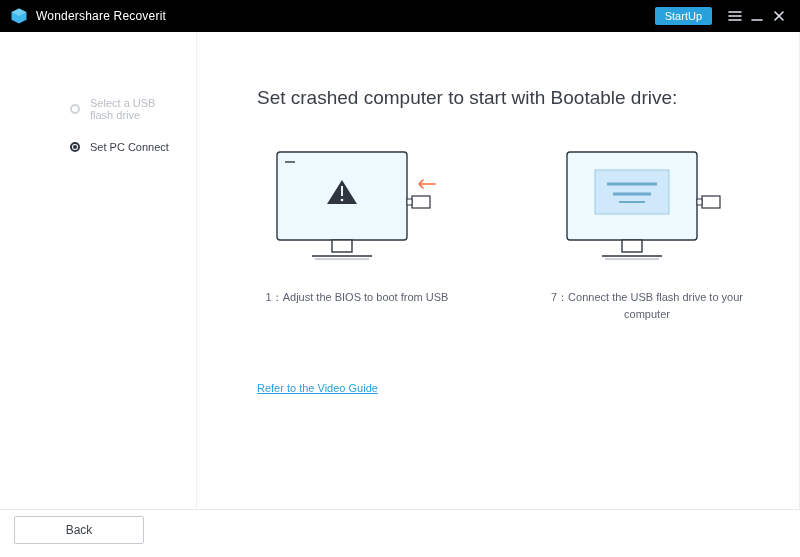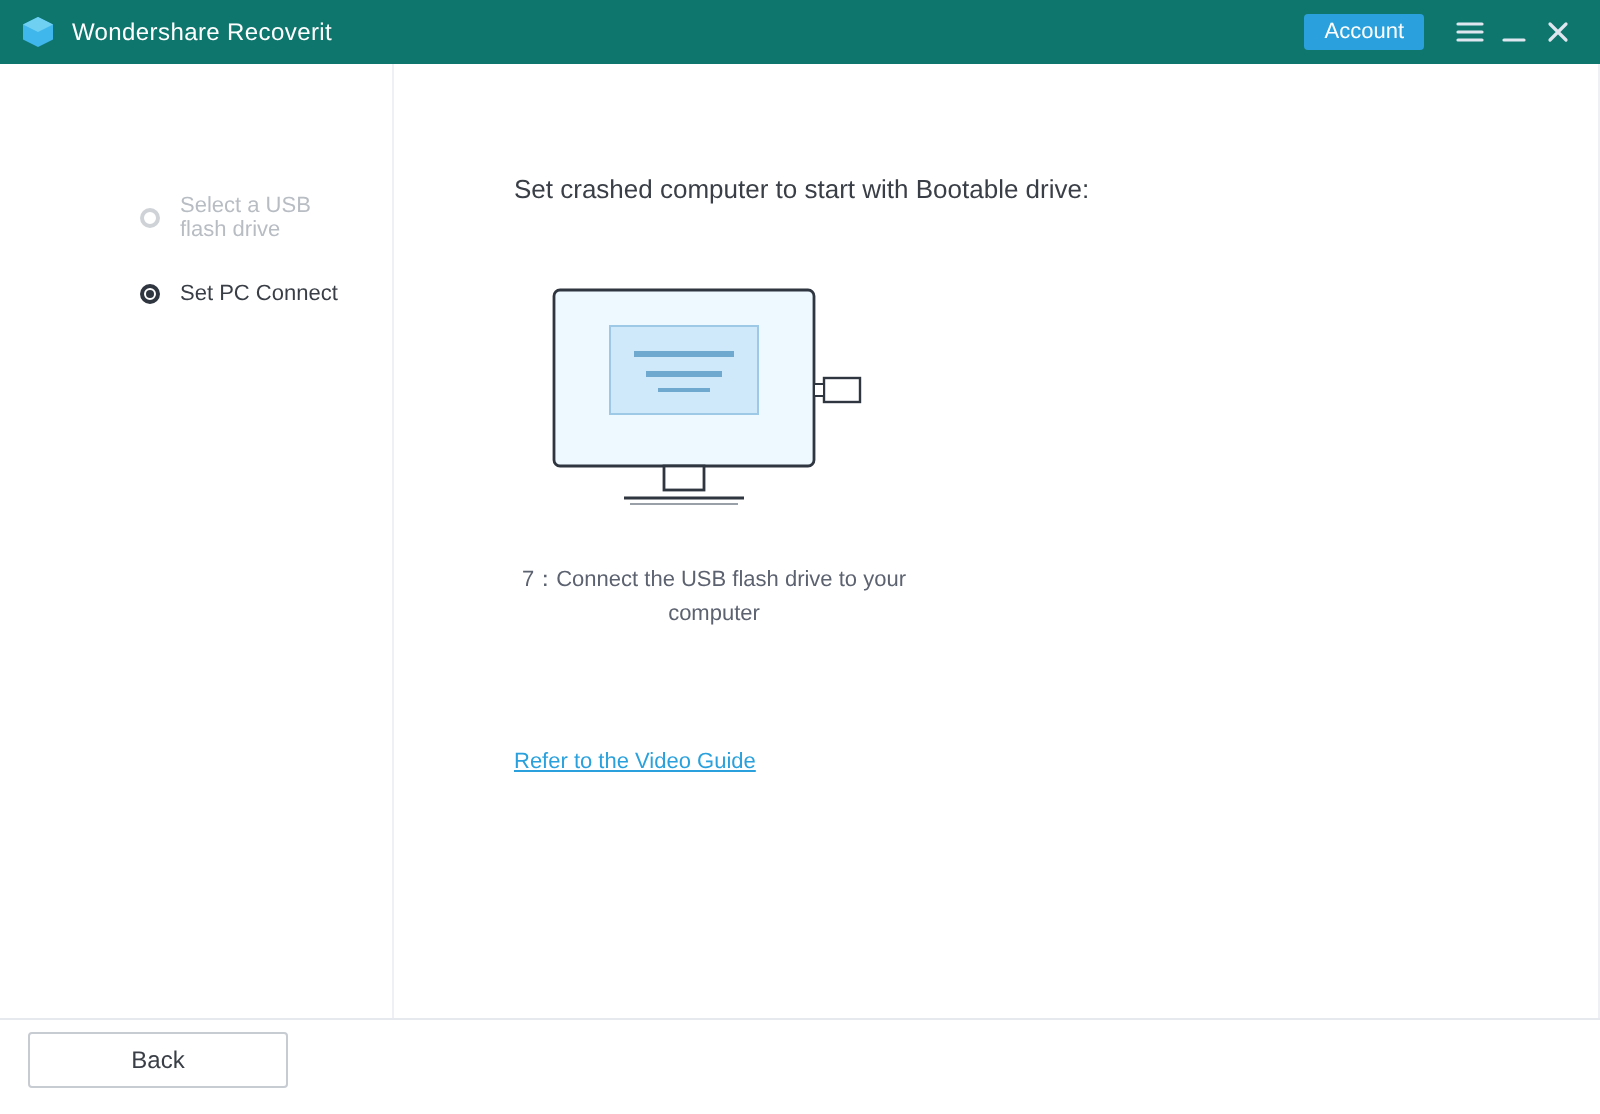--- a/index.html
+++ b/index.html
@@ -1,52 +1,52 @@
 <!DOCTYPE html>
 <html><head>
 <meta charset="utf-8">
 <style>
   * { margin: 0; padding: 0; box-sizing: border-box; font-family: -apple-system, BlinkMacSystemFont, "Segoe UI", Arial, sans-serif; }
   body { width: 800px; height: 557px; background: #fff; overflow: hidden; }
-  .titlebar { height: 32px; background: #0f766e; color: #fff; display: flex; align-items: center; padding: 0 10px; }
+  .titlebar { height: 32px; background: #000000; color: #fff; display: flex; align-items: center; padding: 0 10px; }
   .titlebar .logo { width: 18px; height: 18px; margin-right: 8px; display: flex; align-items: center; justify-content: center; }
   .titlebar .title { font-size: 12px; letter-spacing: .2px; flex: 0 0 auto; }
   .titlebar .spacer { flex: 1; }
   .titlebar .account { background: #2aa1dc; color: #fff; font-size: 11px; padding: 3px 10px; border-radius: 2px; margin-right: 12px; cursor: pointer; }
   .titlebar .tb-btn { width: 22px; height: 22px; display: flex; align-items: center; justify-content: center; cursor: pointer; color: #dfe6ef; font-size: 14px; }
   .content { display: flex; height: calc(557px - 32px - 48px); }
   .sidebar { width: 196px; background: #fff; padding-top: 55px; padding-left: 48px; }
   .step { display: flex; align-items: center; padding: 10px 16px 10px 22px; font-size: 11px; color: #b8bdc4; }
   .step.active { color: #3a3f47; }
   .step .dot { width: 10px; height: 10px; border-radius: 50%; border: 2px solid #cfd3d8; margin-right: 10px; flex: 0 0 auto; }
   .step.active .dot { border: 2px solid #2f3640; position: relative; }
   .step.active .dot::after { content: ""; position: absolute; inset: 1px; background: #2f3640; border-radius: 50%; }
   .main { flex: 1; padding: 55px 40px 0 60px; background: #fff; border-left: 1px solid #eef0f3; border-right: 1px solid #eef0f3; position: relative; height: 100%; }
-  .heading { font-size: 13px; color: #3a3f47; margin-bottom: 35px; }
+  .heading { font-size: 19px; color: #3a3f47; margin-bottom: 35px; }
   .illus { display: flex; gap: 90px; }
   .illu { width: 200px; text-align: center; }
   .illu svg { display: block; margin: 0 auto; }
   .caption { font-size: 11px; color: #5c6270; margin-top: 15px; line-height: 1.5; }
   .video-link { display: inline-block; font-size: 11px; color: #2aa1dc; text-decoration: underline; margin-top: 60px; cursor: pointer; }
   .footer { height: 40px; border-top: 1px solid #e6e9ed; display: flex; align-items: center; padding: 0 14px; }
   .back-btn { width: 130px; height: 28px; border: 1px solid #c7ccd2; background: #fff; font-size: 12px; color: #3a3f47; cursor: pointer; border-radius: 2px; }
 </style>
 </head>
 <body>
 
 <div class="titlebar">
   <span class="logo">
     <svg width="18" height="18" viewBox="0 0 24 24">
         <path d="M12 2 L22 7 L22 17 L12 22 L2 17 L2 7 Z" fill="#3fb7ec"></path>
         <path d="M12 2 L22 7 L12 12 L2 7 Z" fill="#6fd0f2"></path>
       </svg>
   </span>
   <span class="title">Wondershare Recoverit</span>
   <span class="spacer"></span>
-  <span class="account">Account</span>
+  <span class="account">StartUp</span>
   <span class="tb-btn">
     <svg width="14" height="14" viewBox="0 0 14 14">
         <path d="M1 3h12M1 7h12M1 11h12" stroke="#dfe6ef" stroke-width="1.6" stroke-linecap="round"></path>
       </svg>
   </span>
   <span class="tb-btn">
     <svg width="14" height="14" viewBox="0 0 14 14">
         <path d="M2 11h10" stroke="#dfe6ef" stroke-width="1.6" stroke-linecap="round"></path>
       </svg>
   </span>
@@ -66,20 +66,41 @@
     <div class="step active">
       <span class="dot"></span>
       <span>Set PC Connect</span>
     </div>
   </div>
 
   <div class="main">
     <div class="heading">Set crashed computer to start with Bootable drive:</div>
 
     <div class="illus">
+      <div class="illu">
+        <svg width="180" height="130" viewBox="0 0 180 130">
+
+          <rect x="10" y="8" width="130" height="88" rx="3" fill="#eef8ff" stroke="#2f3640" stroke-width="1.4"></rect>
+          <line x1="18" y1="18" x2="28" y2="18" stroke="#2f3640" stroke-width="1.4"></line>
+
+          <path d="M75 36 L90 60 L60 60 Z" fill="#2f3640"></path>
+          <line x1="75" y1="42" x2="75" y2="52" stroke="#eef8ff" stroke-width="2"></line>
+          <circle cx="75" cy="56" r="1.3" fill="#eef8ff"></circle>
+
+          <rect x="65" y="96" width="20" height="12" fill="#fff" stroke="#2f3640" stroke-width="1.4"></rect>
+          <line x1="45" y1="112" x2="105" y2="112" stroke="#2f3640" stroke-width="1.6"></line>
+          <line x1="48" y1="115" x2="102" y2="115" stroke="#9aa0a8" stroke-width="1"></line>
+
+          <rect x="145" y="52" width="18" height="12" fill="#fff" stroke="#2f3640" stroke-width="1.2"></rect>
+          <rect x="140" y="55" width="5" height="6" fill="#fff" stroke="#2f3640" stroke-width="1"></rect>
+
+          <path d="M168 40 L152 40 M156 36 L152 40 L156 44" fill="none" stroke="#ff6b3d" stroke-width="1.6" stroke-linecap="round" stroke-linejoin="round"></path>
+        </svg>
+        <div class="caption">1：Adjust the BIOS to boot from USB</div>
+      </div>
 
       <div class="illu">
         <svg width="180" height="130" viewBox="0 0 180 130">
           <rect x="10" y="8" width="130" height="88" rx="3" fill="#eef8ff" stroke="#2f3640" stroke-width="1.4"></rect>
 
           <rect x="38" y="26" width="74" height="44" fill="#cfe9fb" stroke="#9ec9e6" stroke-width="1"></rect>
           <line x1="50" y1="40" x2="100" y2="40" stroke="#6fa9cf" stroke-width="3"></line>
           <line x1="56" y1="50" x2="94" y2="50" stroke="#6fa9cf" stroke-width="3"></line>
           <line x1="62" y1="58" x2="88" y2="58" stroke="#6fa9cf" stroke-width="2"></line>
 

